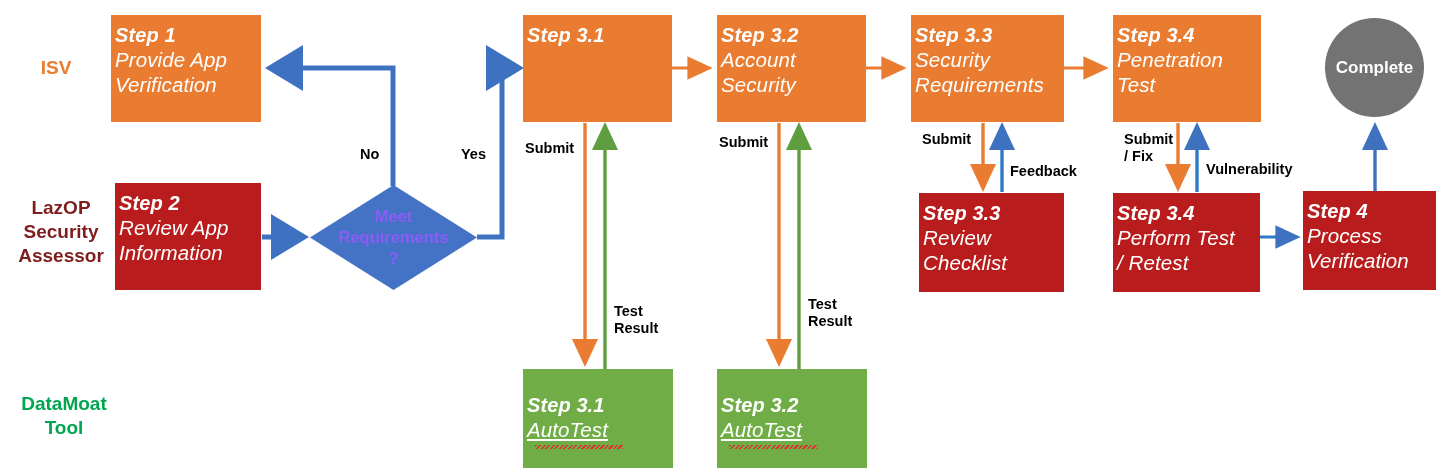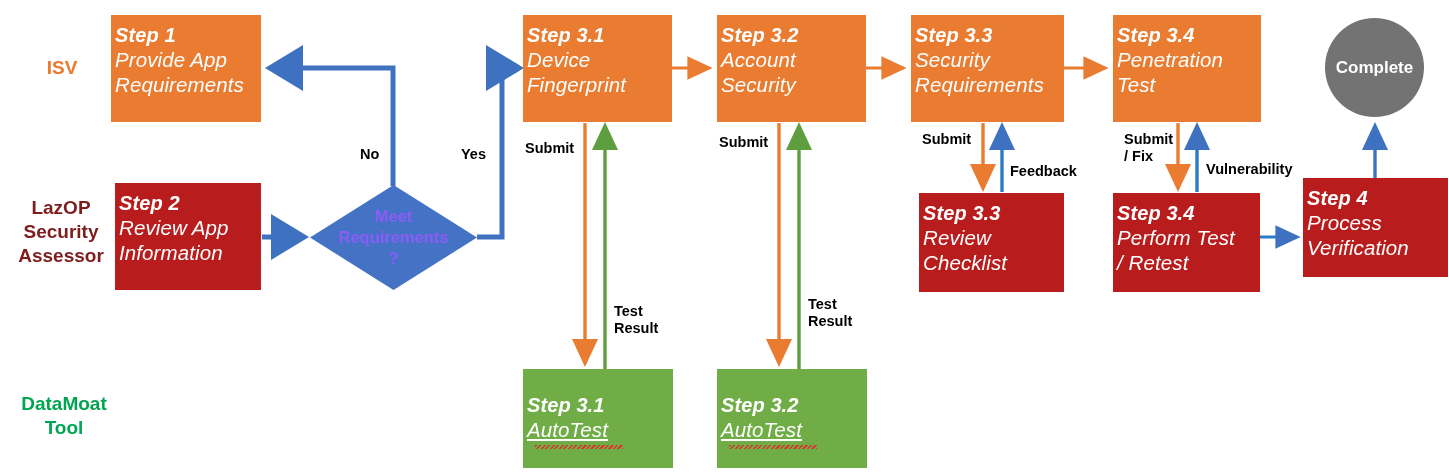--- a/index.html
+++ b/index.html
@@ -156,39 +156,37 @@
 
     <path d="M1178,123 L1178,188" stroke="#E97C30" stroke-width="3.4" fill="none" marker-end="url(#ahOrange)"></path>
 
     <path d="M1197,192 L1197,126" stroke="#2B7CC4" stroke-width="3.4" fill="none" marker-end="url(#ahBlue)"></path>
 
     <path d="M1260,237 L1297,237" stroke="#2B7CC4" stroke-width="3" fill="none" marker-end="url(#ahBlue)"></path>
 
     <path d="M1375,192 L1375,126" stroke="#3E72C0" stroke-width="3.4" fill="none" marker-end="url(#ahBlue)"></path>
   </svg>
 
-  <div class="lane lane-isv" style="left:20px; top:56px; width:84px;">ISV</div>
+  <div class="lane lane-isv" style="left:14px; top:56px; width:84px;">ISV</div>
 
   <div class="lane lane-sec" style="left:12px; top:196px; width:98px;">LazOP
 Security
 Assessor</div>
 
   <div class="lane lane-tool" style="left:8px; top:392px; width:112px;">DataMoat
 Tool</div>
 
   <div class="node orange" style="left:111px; top:15px; width:150px; height:107px;">
     <span class="ttl">Step 1</span>
     <span class="sub" style="white-space:pre-line;">Provide App
-Requirements</span>
+Verification</span>
   </div>
 
   <div class="node orange" style="left:523px; top:15px; width:149px; height:107px;">
     <span class="ttl">Step 3.1</span>
-    <span class="sub" style="white-space:pre-line;">Device
-Fingerprint</span>
   </div>
 
   <div class="node orange" style="left:717px; top:15px; width:149px; height:107px;">
     <span class="ttl">Step 3.2</span>
     <span class="sub" style="white-space:pre-line;">Account
 Security</span>
   </div>
 
   <div class="node orange" style="left:911px; top:15px; width:153px; height:107px;">
     <span class="ttl">Step 3.3</span>
@@ -224,21 +222,21 @@
     <span class="sub" style="white-space:pre-line;">Review
 Checklist</span>
   </div>
 
   <div class="node blue" style="left:1113px; top:193px; width:147px; height:99px;">
     <span class="ttl">Step 3.4</span>
     <span class="sub" style="white-space:pre-line;">Perform Test
 / Retest</span>
   </div>
 
-  <div class="node blue" style="left:1303px; top:178px; width:145px; height:99px;">
+  <div class="node blue" style="left:1303px; top:191px; width:133px; height:99px;">
     <span class="ttl">Step 4</span>
     <span class="sub" style="white-space:pre-line;">Process
 Verification</span>
   </div>
 
   <div class="node green" style="left:523px; top:369px; width:150px; height:99px;">
     <span class="ttl" style="margin-top:16px;">Step 3.1</span>
     <span class="sub autotest" style="white-space:pre-line;">AutoTest</span>
     <span class="squiggle" style="left:12px; top:76px; width:88px;"></span>
   </div>

